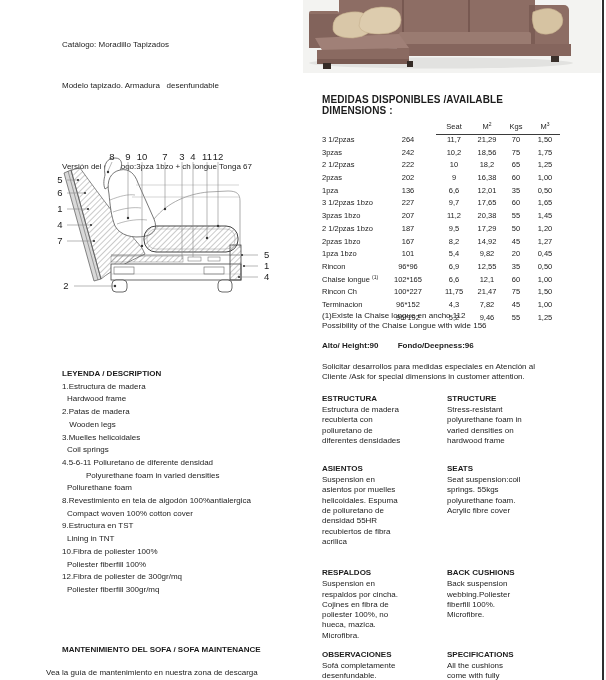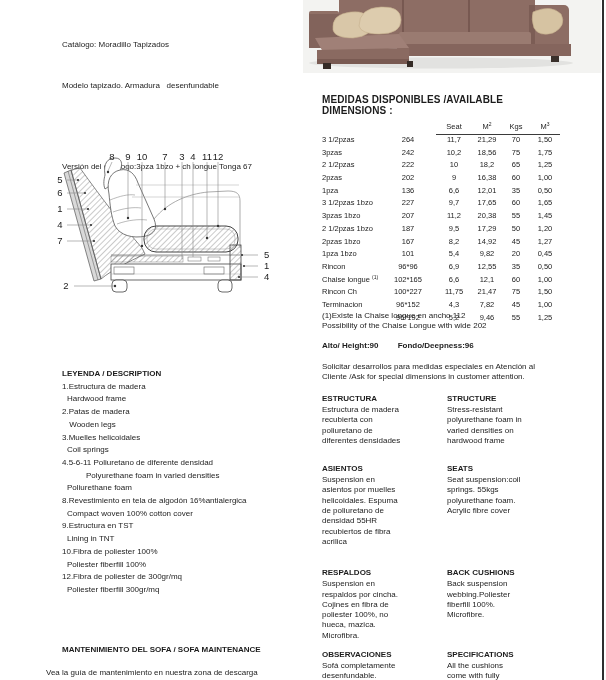--- a/index.html
+++ b/index.html
@@ -328,21 +328,21 @@
           <span class="c">5,2</span>
           <span class="c">9,46</span>
           <span class="c">55</span>
           <span class="c">1,25</span>
         </div>
       </div>
   </div>
 
   <div class="notes">
     <div>(1)Existe la Chaise longue en ancho 112</div>
-    <div>Possibility of the Chaise Longue with wide 202</div>
+    <div>Possibility of the Chaise Longue with wide 156</div>
     <div class="alto">
       <span>Alto/ Height:90</span>
       <span class="depth">Fondo/Deepness:96</span>
     </div>
     <div class="special">Solicitar desarrollos para medidas especiales en Atención al
 Cliente /Ask for special dimensions in customer attention.</div>
   </div>
 
   <div class="legend">
     <div class="legend-title">LEYENDA / DESCRIPTION</div>
@@ -366,21 +366,21 @@
         <div class="leg-item">
           <div class="leg-es">4.5-6-11 Poliuretano de diferente densidad</div>
           <div class="leg-en">Polyurethane foam in varied densities</div>
         </div>
 
         <div class="leg-item">
           <div class="leg-en">Poliurethane foam</div>
         </div>
 
         <div class="leg-item">
-          <div class="leg-es">8.Revestimiento en tela de algodón 16%antialergica</div>
+          <div class="leg-es">8.Revestimiento en tela de algodón 100%antialergica</div>
           <div class="leg-en">Compact woven 100% cotton cover</div>
         </div>
 
         <div class="leg-item">
           <div class="leg-es">9.Estructura en TST</div>
           <div class="leg-en">Lining in TNT</div>
         </div>
 
         <div class="leg-item">
           <div class="leg-es">10.Fibra de poliester 100%</div>

